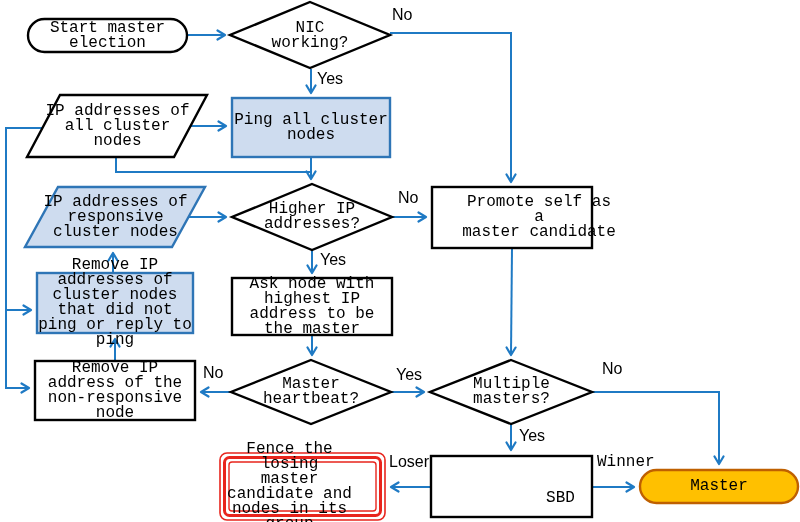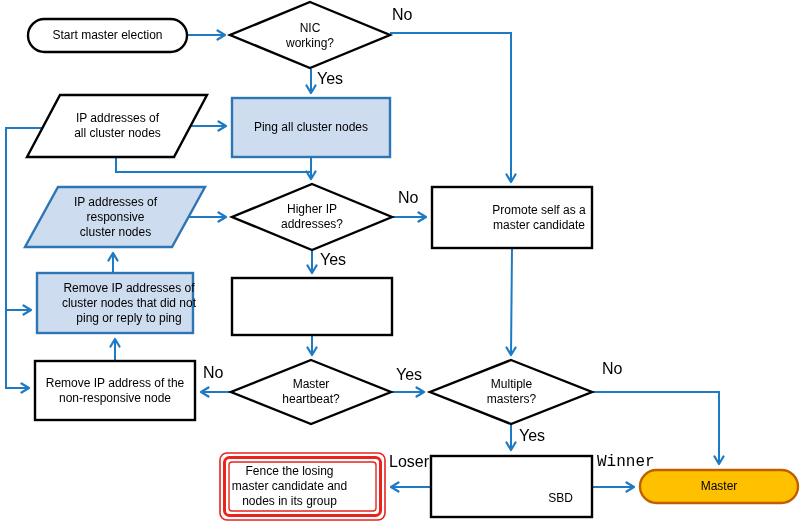--- a/index.html
+++ b/index.html
@@ -11,22 +11,23 @@
   .edge{stroke:var(--connector);stroke-width:2;fill:none;}
   .arrowhead{stroke:var(--connector);stroke-width:2.2;fill:none;stroke-linecap:round;stroke-linejoin:round;}
   .shape-black{fill:var(--shape-fill);stroke:var(--shape-border);stroke-width:2.4;}
   .shape-blue{fill:var(--process-fill);stroke:var(--process-border);stroke-width:2.4;}
   .shape-master{fill:var(--master-fill);stroke:var(--master-border);stroke-width:2.4;}
   .fence-thin{stroke:var(--fence-border);stroke-width:1.6;fill:#ffffff;}
   .fence-thick{stroke:var(--fence-border);stroke-width:3;fill:none;}
   .fence-inner{stroke:var(--fence-border);stroke-width:1.4;fill:none;}
   .shape-label{
     position:absolute;display:flex;align-items:center;justify-content:center;
-    text-align:center;font-size:12px;line-height:15px;white-space:pre-line;
+    text-align:center;font-size:16px;line-height:15px;white-space:pre-line;
     pointer-events:none;
+    font-family:Liberation Mono, monospace;
   }
   .edge-label{
     position:absolute;font-size:16px;line-height:14px;white-space:nowrap;
   }
 </style>
 </head>
 <body>
 
 <div id="stage">
 
@@ -86,23 +87,25 @@
   <div class="shape-label" style="left:232px;top:98px;width:158px;height:59px;">Ping all cluster nodes</div>
   <div class="shape-label" style="left:40px;top:95px;width:155px;height:62px;">IP addresses of
 all cluster nodes</div>
   <div class="shape-label" style="left:38px;top:187px;width:155px;height:60px;">IP addresses of
 responsive
 cluster nodes</div>
   <div class="shape-label" style="left:232px;top:186px;width:160px;height:62px;">Higher IP
 addresses?</div>
   <div class="shape-label" style="left:432px;top:187px;width:160px;height:61px;padding-left:27px;">Promote self as a
 master candidate</div>
-  <div class="shape-label" style="left:37px;top:273px;width:156px;height:60px;padding-left:14px;">Remove IP addresses of
+  <div class="shape-label" style="left:37px;top:273px;width:156px;height:60px;">Remove IP addresses of
 cluster nodes that did not
 ping or reply to ping</div>
+  <div class="shape-label" style="left:232px;top:278px;width:160px;height:57px;">Ask node with highest IP
+address to be the master</div>
   <div class="shape-label" style="left:35px;top:361px;width:160px;height:59px;border-radius:24px;">Remove IP address of the
 non-responsive node</div>
   <div class="shape-label" style="left:231px;top:362px;width:160px;height:60px;">Master
 heartbeat?</div>
   <div class="shape-label" style="left:431px;top:362px;width:161px;height:60px;">Multiple
 masters?</div>
   <div class="shape-label" style="left:431px;top:468px;width:169px;height:61px;margin-left:45px;">SBD</div>
   <div class="shape-label" style="left:222px;top:455px;width:135px;height:63px;">Fence the losing
 master candidate and
 nodes in its group</div>

